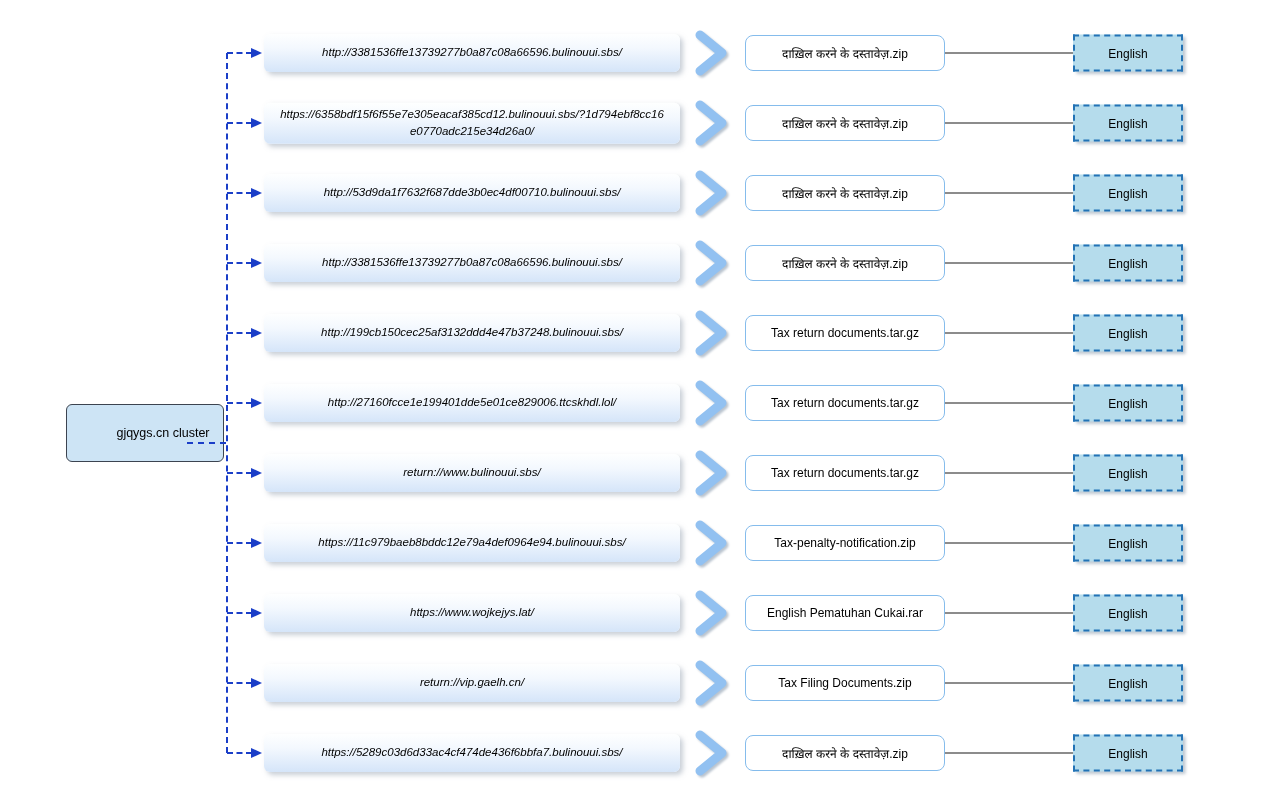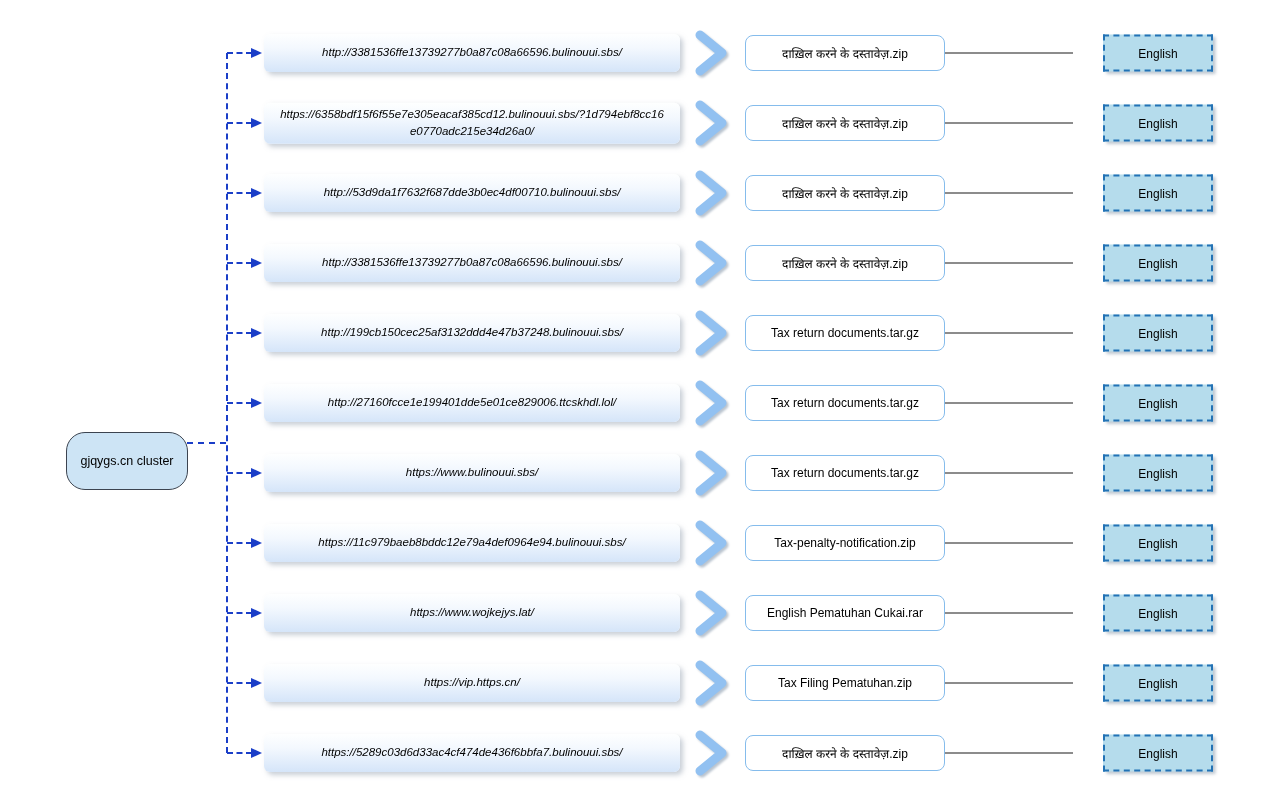--- a/index.html
+++ b/index.html
@@ -13,24 +13,24 @@
     --lang-fill:#b5dcec;
     --lang-border:#2272b5;
     --line-black:#1a1a1a;
   }
   html,body{margin:0;padding:0;background:#ffffff;}
   .canvas{
     position:relative;width:1282px;height:812px;background:#ffffff;overflow:hidden;
     font-family:"Liberation Sans","DejaVu Sans",sans-serif;color:#000;
   }
   .cluster-node{
-    position:absolute;left:66px;top:432px;width:120px;height:56px;
-    background:var(--node-fill);border:1.5px solid var(--node-border);border-radius:19px;
+    position:absolute;left:66px;top:404px;width:120px;height:56px;
+    background:var(--node-fill);border:1.5px solid var(--node-border);border-radius:6px;
     display:flex;align-items:center;justify-content:center;
-    font-size:12.5px;text-align:center;
+    font-size:12.5px;text-align:center;padding-left:36px;
   }
   .trunk{
     position:absolute;left:226px;top:53px;height:700px;width:0;
     border-left:2.5px dashed var(--connector-blue);
   }
   .cluster-link{
     position:absolute;left:187px;top:442px;width:39px;height:0;
     border-top:2.5px dashed var(--connector-blue);
   }
   .row{position:absolute;left:0;width:1282px;height:0;}
@@ -65,21 +65,20 @@
   .link-line{
     left:945px;width:128px;height:0;top:0;
     border-top:1.3px solid var(--line-black);
   }
   .lang-box{
     left:1073px;width:110px;height:37px;top:0;box-sizing:border-box;
     background:var(--lang-fill);border:2px dashed var(--lang-border);
     box-shadow:2.5px 2.5px 3px rgba(110,130,150,.45);
     display:flex;align-items:center;justify-content:center;
     font-size:12px;
-    margin-left:30px;
   }
 </style>
 </head>
 <body>
 
 <div class="canvas">
   <div class="cluster-node">gjqygs.cn cluster</div>
   <div class="trunk"></div>
   <div class="cluster-link"></div>
   <div id="rows">
@@ -145,21 +144,21 @@
         <svg class="chevron" viewBox="0 0 40 50">
           <path d="M8 7 L30 25 L8 43"></path>
         </svg>
         <div class="file-box">Tax return documents.tar.gz</div>
         <div class="link-line"></div>
         <div class="lang-box">English</div>
       </div>
       <div class="row" style="top: 473px;">
         <div class="branch"></div>
         <div class="arrowhead"></div>
-        <div class="url-box">https://www.bulinouui.sbs/</div>
+        <div class="url-box">return://www.bulinouui.sbs/</div>
         <svg class="chevron" viewBox="0 0 40 50">
           <path d="M8 7 L30 25 L8 43"></path>
         </svg>
         <div class="file-box">Tax return documents.tar.gz</div>
         <div class="link-line"></div>
         <div class="lang-box">English</div>
       </div>
       <div class="row" style="top: 543px;">
         <div class="branch"></div>
         <div class="arrowhead"></div>
@@ -178,25 +177,25 @@
         <svg class="chevron" viewBox="0 0 40 50">
           <path d="M8 7 L30 25 L8 43"></path>
         </svg>
         <div class="file-box">English Pematuhan Cukai.rar</div>
         <div class="link-line"></div>
         <div class="lang-box">English</div>
       </div>
       <div class="row" style="top: 683px;">
         <div class="branch"></div>
         <div class="arrowhead"></div>
-        <div class="url-box">https://vip.https.cn/</div>
-        <svg class="chevron" viewBox="0 0 40 50">
-          <path d="M8 7 L30 25 L8 43"></path>
-        </svg>
-        <div class="file-box">Tax Filing Pematuhan.zip</div>
+        <div class="url-box">return://vip.gaelh.cn/</div>
+        <svg class="chevron" viewBox="0 0 40 50">
+          <path d="M8 7 L30 25 L8 43"></path>
+        </svg>
+        <div class="file-box">Tax Filing Documents.zip</div>
         <div class="link-line"></div>
         <div class="lang-box">English</div>
       </div>
       <div class="row" style="top: 753px;">
         <div class="branch"></div>
         <div class="arrowhead"></div>
         <div class="url-box">https://5289c03d6d33ac4cf474de436f6bbfa7.bulinouui.sbs/</div>
         <svg class="chevron" viewBox="0 0 40 50">
           <path d="M8 7 L30 25 L8 43"></path>
         </svg>

